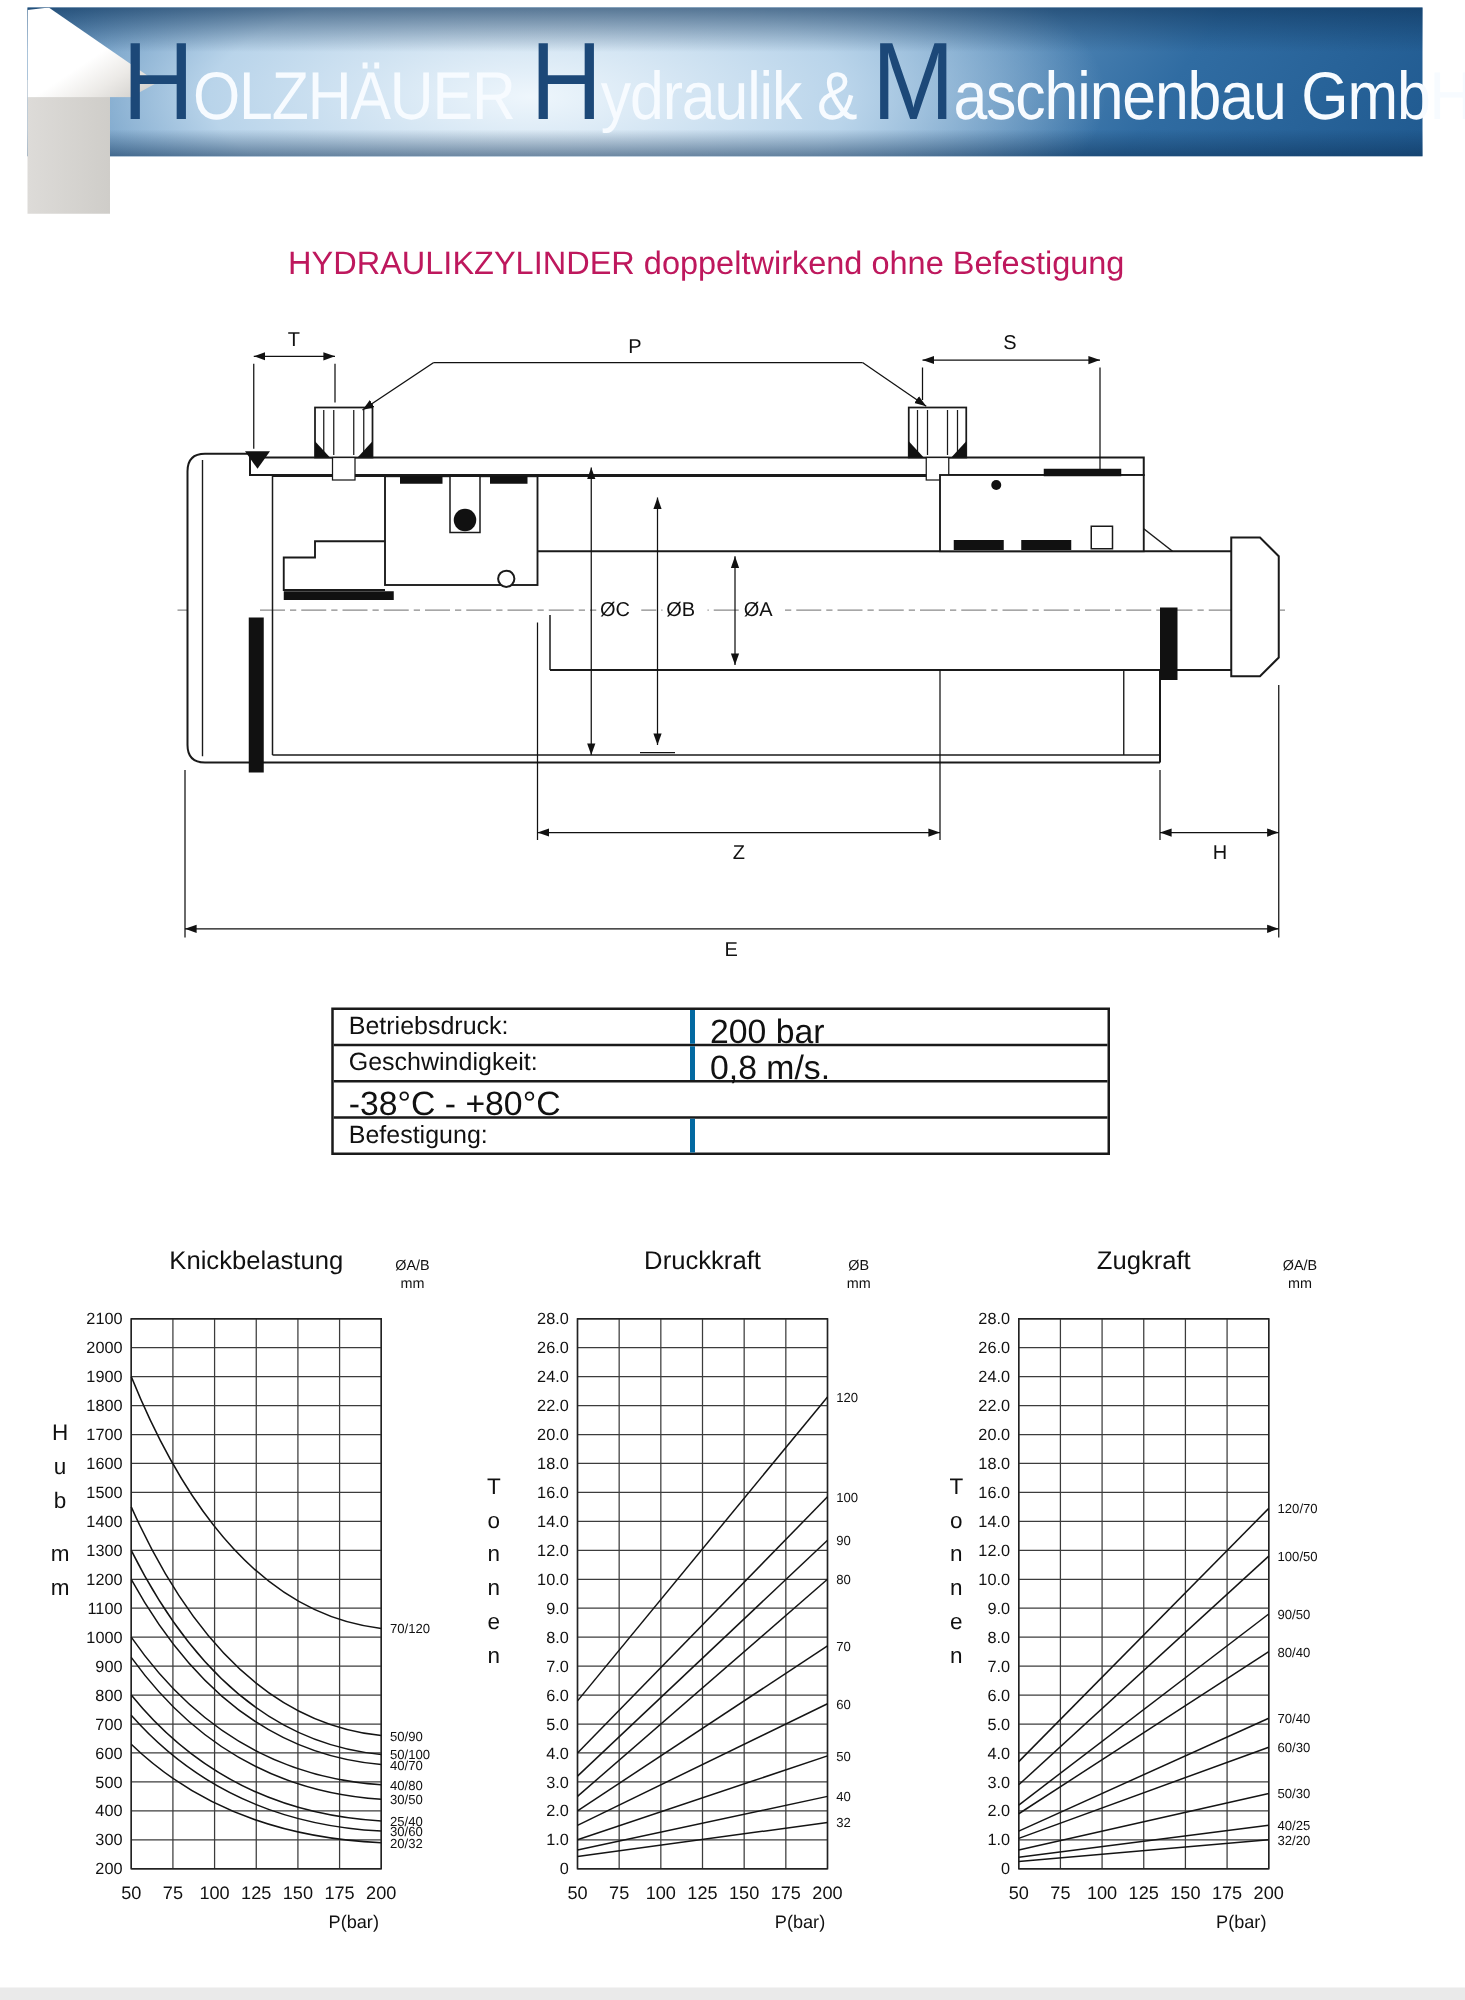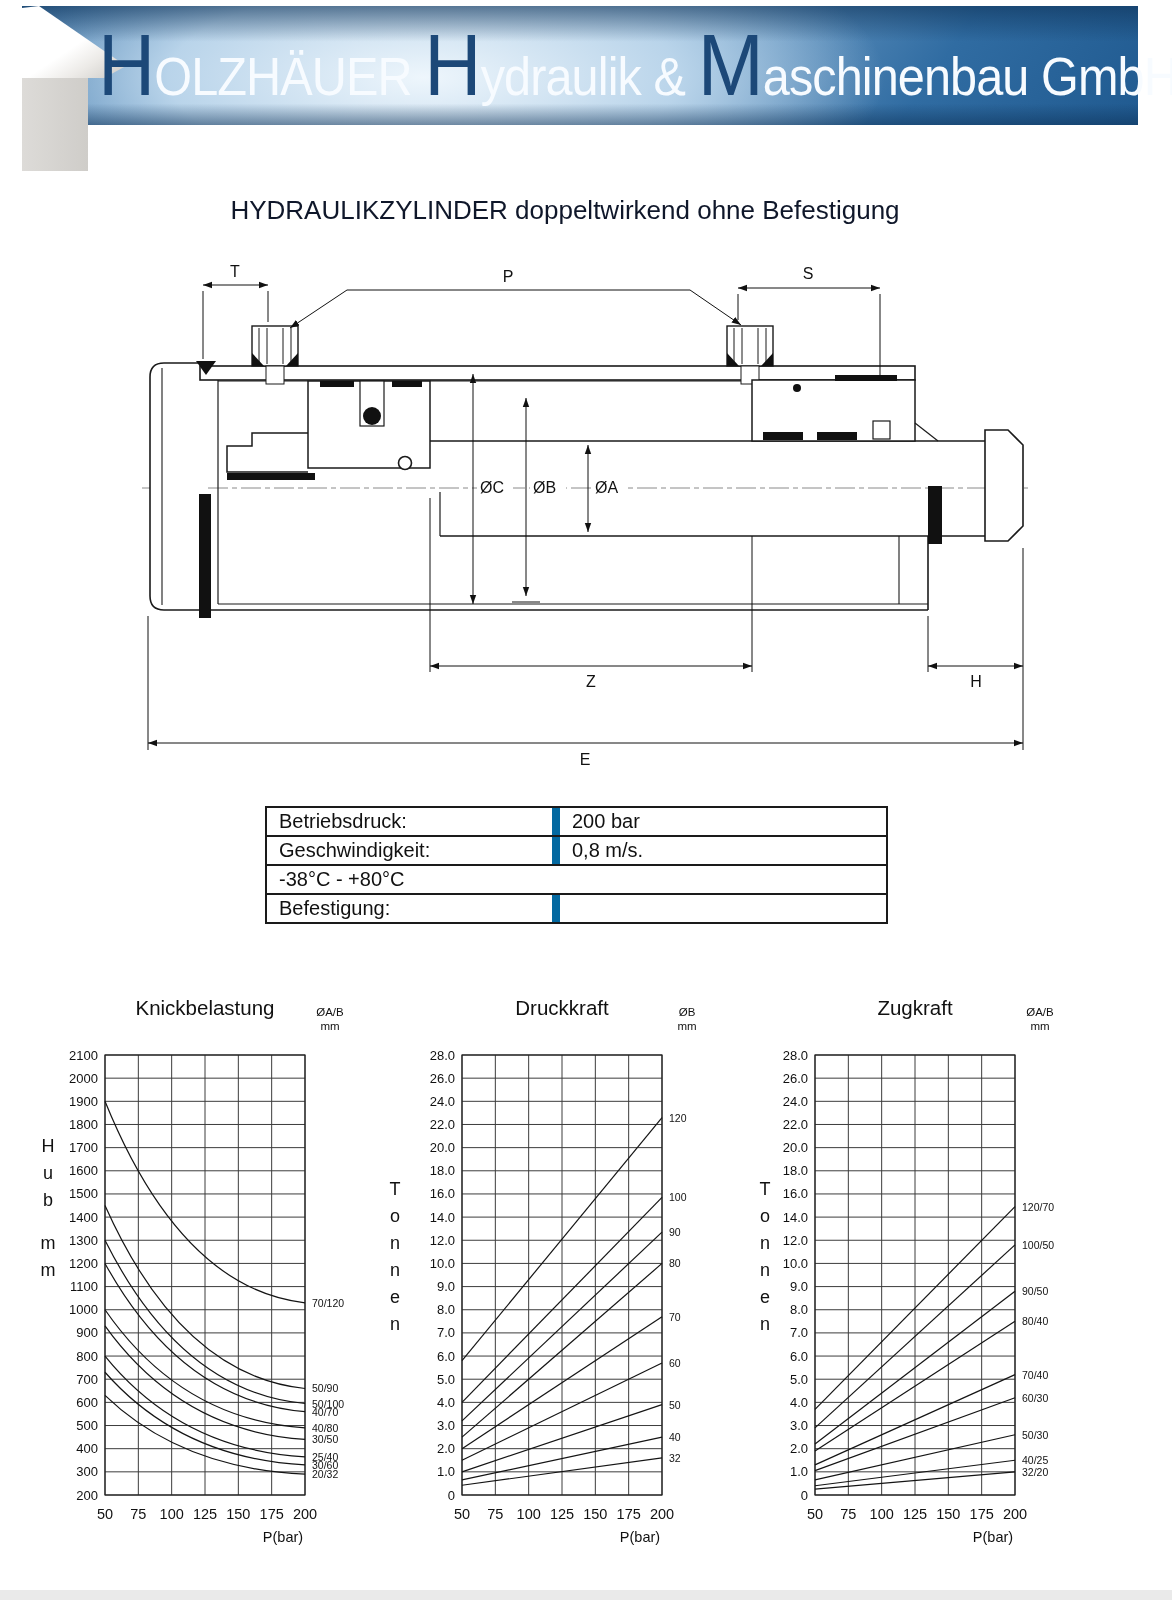--- a/index.html
+++ b/index.html
@@ -18,32 +18,32 @@
     background:linear-gradient(to bottom right,#ffffff 52%,#eceae7 72%,#c8c6c2 100%);}
   .logo-bar{position:absolute;left:0;top:58px;width:66px;height:107px;
     background:linear-gradient(to right,#dddbd8,#cfcdc9);}
   .brand{position:absolute;left:76px;bottom:16px;white-space:nowrap;
     transform:scaleX(.90);transform-origin:0 100%;letter-spacing:-1px;line-height:1;}
   .brand .init{font-size:88px;font-weight:400;}
   .brand .rest{font-size:54px;font-weight:400;color:#f7fbff;}
 
   
   .doc-title{position:absolute;left:0;top:195px;width:1130px;text-align:center;
-    font-size:26px;color:#0f172a;}
+    font-size:26px;color:#be185d;}
 
   
   .drawing{position:absolute;left:140px;top:258px;}
   .drawing text{font-family:"Liberation Sans",sans-serif;}
 
   
   .spec-table{position:absolute;left:265px;top:806px;width:619px;border:2px solid #1a1a1a;background:#fff;}
   .spec-row{display:flex;height:27px;border-top:2px solid #1a1a1a;}
   .spec-row:first-child{border-top:none;}
-  .spec-label{width:273px;border-right:8px solid #0369a1;padding:2px 0 0 12px;font-size:20px;}
-  .spec-value{flex:1;padding:2px 0 0 12px;font-size:20px;}
+  .spec-label{width:273px;border-right:4px solid #0369a1;padding:2px 0 0 12px;font-size:20px;}
+  .spec-value{flex:1;padding:2px 0 0 12px;font-size:27px;}
 
   
   .chart{position:absolute;top:995px;width:390px;height:570px;}
   .chart svg text{font-family:"Liberation Sans",sans-serif;}
   #chart0{left:10px;} #chart1{left:367px;} #chart2{left:720px;}
 
   .bottom-strip{position:absolute;left:0;top:1590px;width:1172px;height:10px;background:#eaeaea;}
 </style>
 </head>
 <body>

